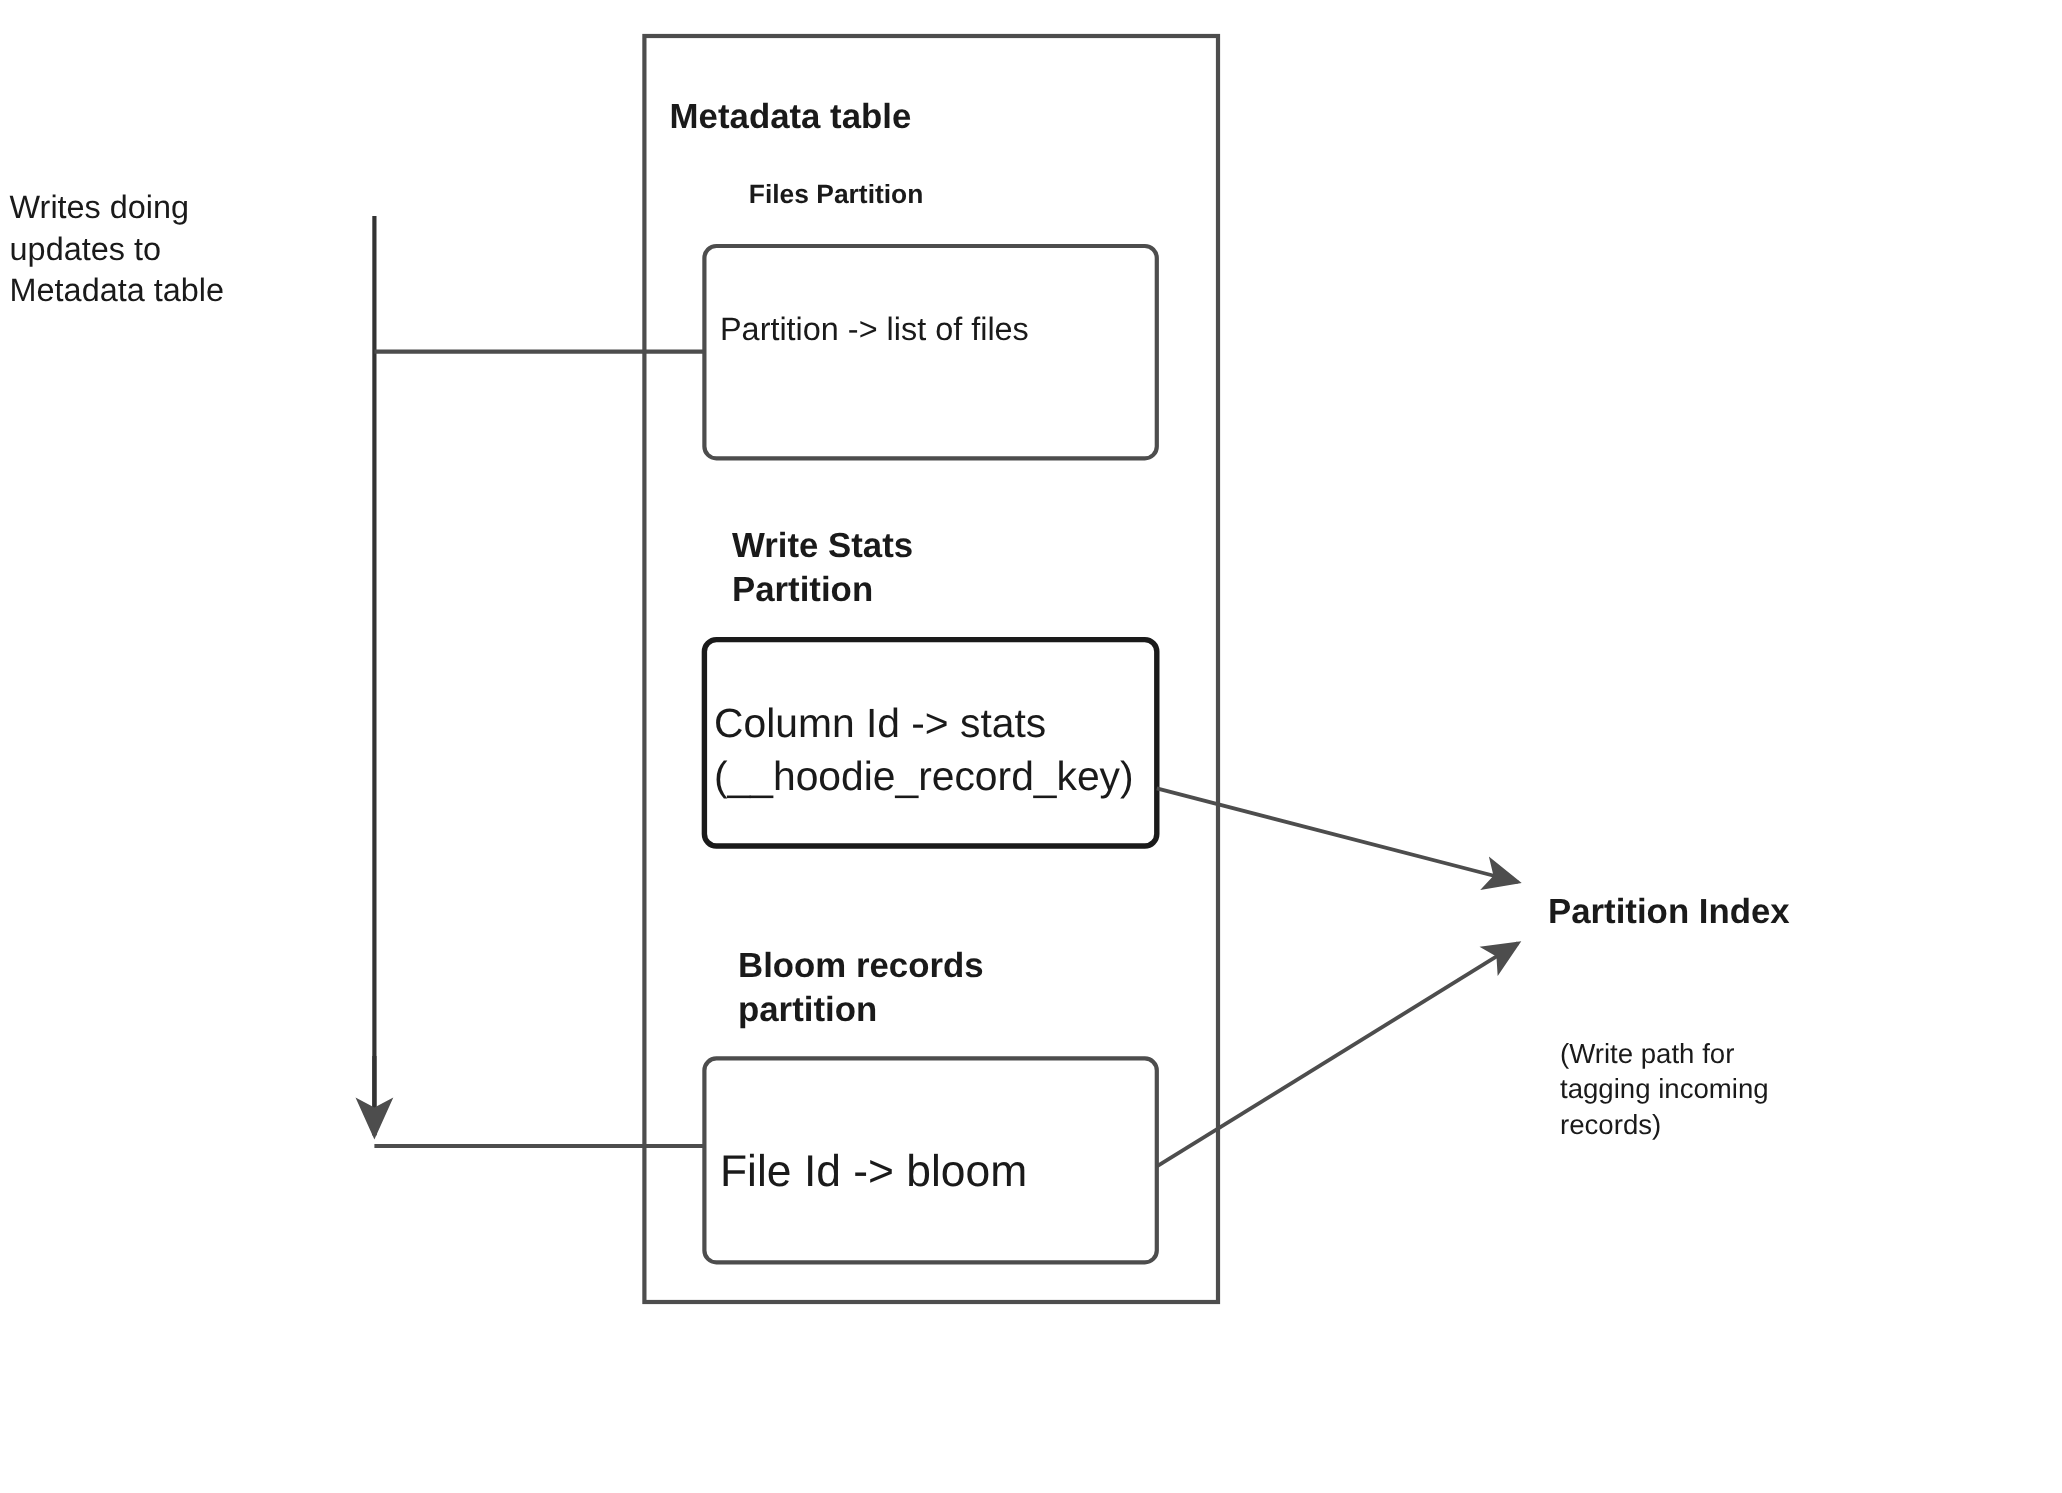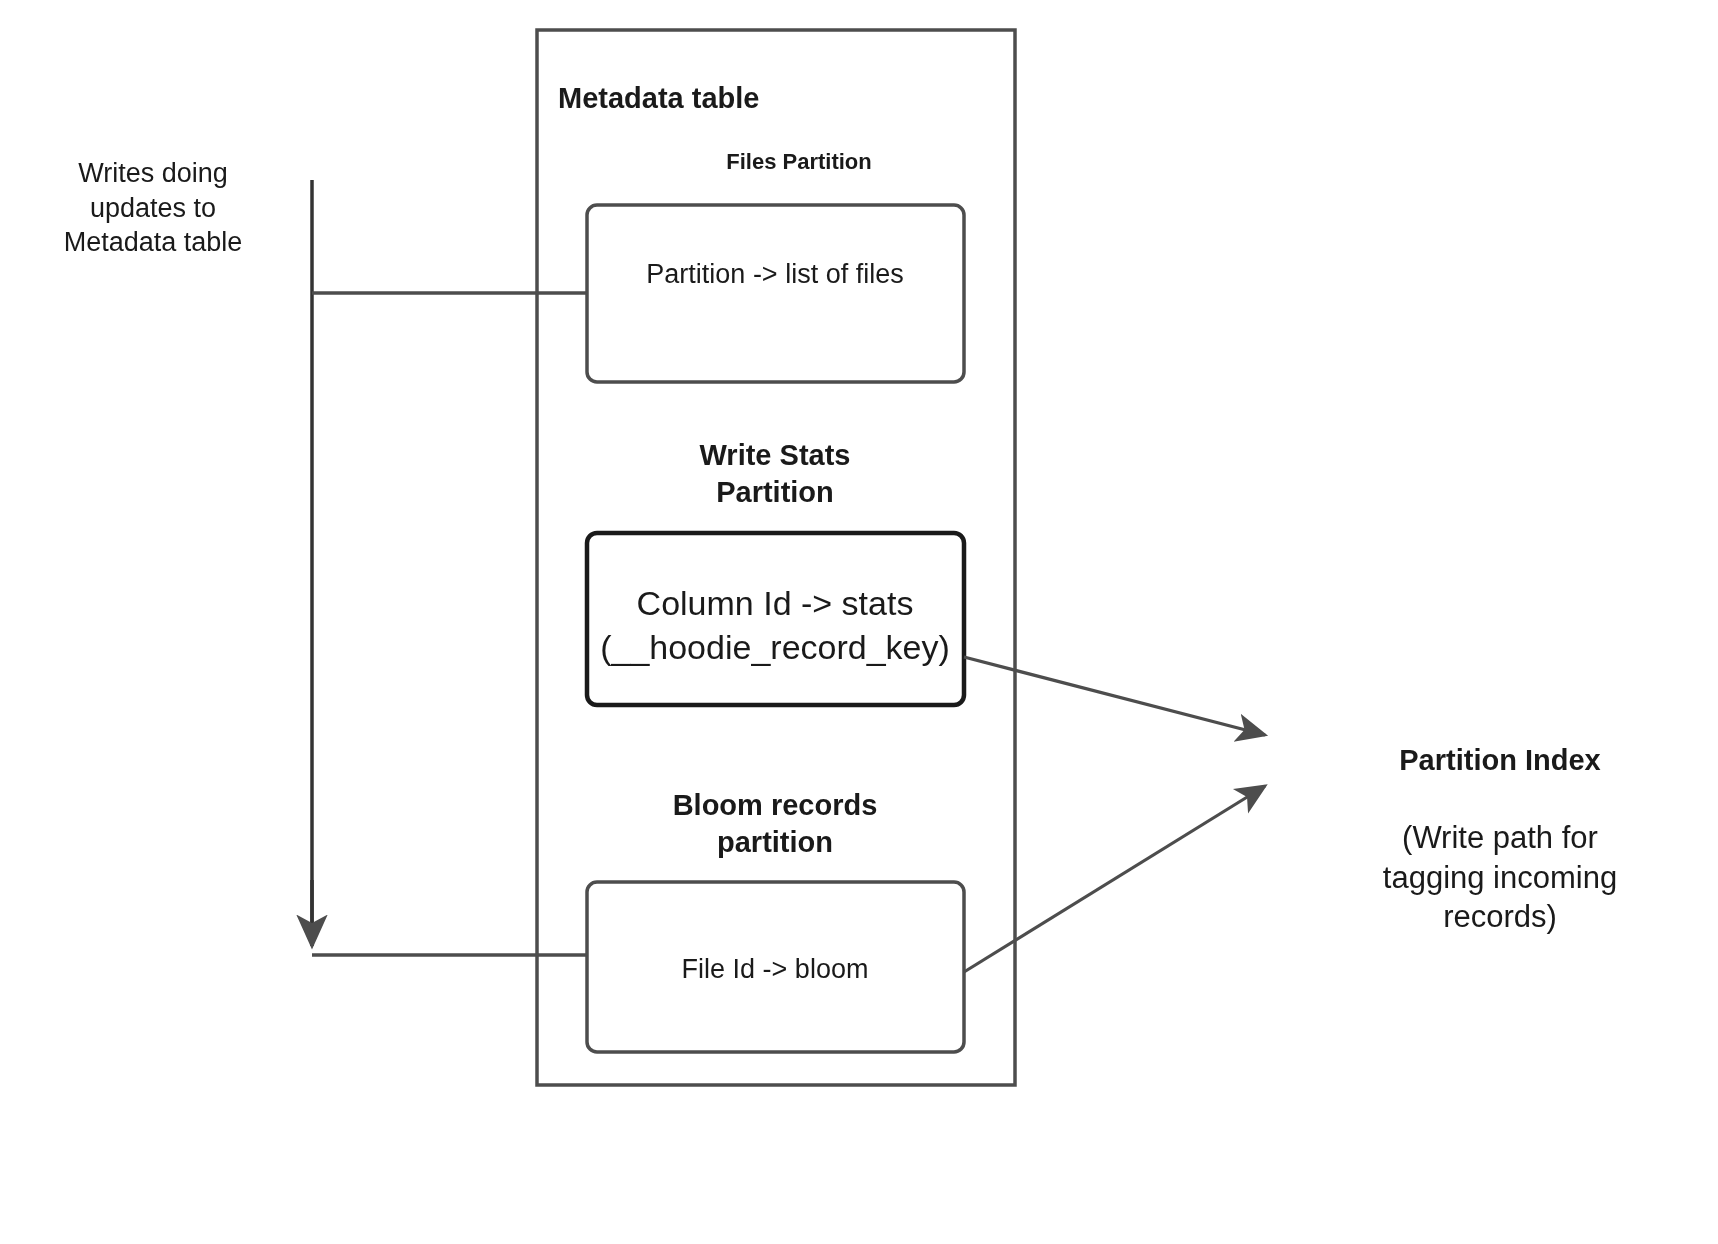--- a/index.html
+++ b/index.html
@@ -18,21 +18,20 @@
   }
   svg.layer {
     position: absolute;
     left: 0;
     top: 0;
     width: 1718px;
     height: 1244px;
   }
   .txt {
     position: absolute;
-    text-align: center;
     line-height: 1.28;
     color: #1a1a1a;
     white-space: pre-line;
   }
   .bold {
     font-weight: bold;
   }
 
   
   #writes-label {
@@ -75,33 +74,33 @@
   #bloom-partition-title {
     left: 615px;
     top: 787px;
     width: 320px;
     font-size: 29px;
   }
   #bloom-box-text {
     left: 600px;
     top: 952px;
     width: 350px;
-    font-size: 27px;
+    font-size: 37px;
   }
   #metadata-index-title {
     left: 1290px;
     top: 742px;
     width: 420px;
     font-size: 29px;
   }
   #metadata-index-caption {
     left: 1300px;
-    top: 818px;
+    top: 864px;
     width: 400px;
-    font-size: 31px;
+    font-size: 23px;
   }
 </style>
 </head>
 <body>
 
 <div id="canvas">
 
   <svg class="layer" viewBox="0 0 1718 1244" xmlns="http://www.w3.org/2000/svg">
     <defs>
       <marker id="arrow-right" markerWidth="12" markerHeight="12" refX="9" refY="5" orient="auto" markerUnits="strokeWidth">

